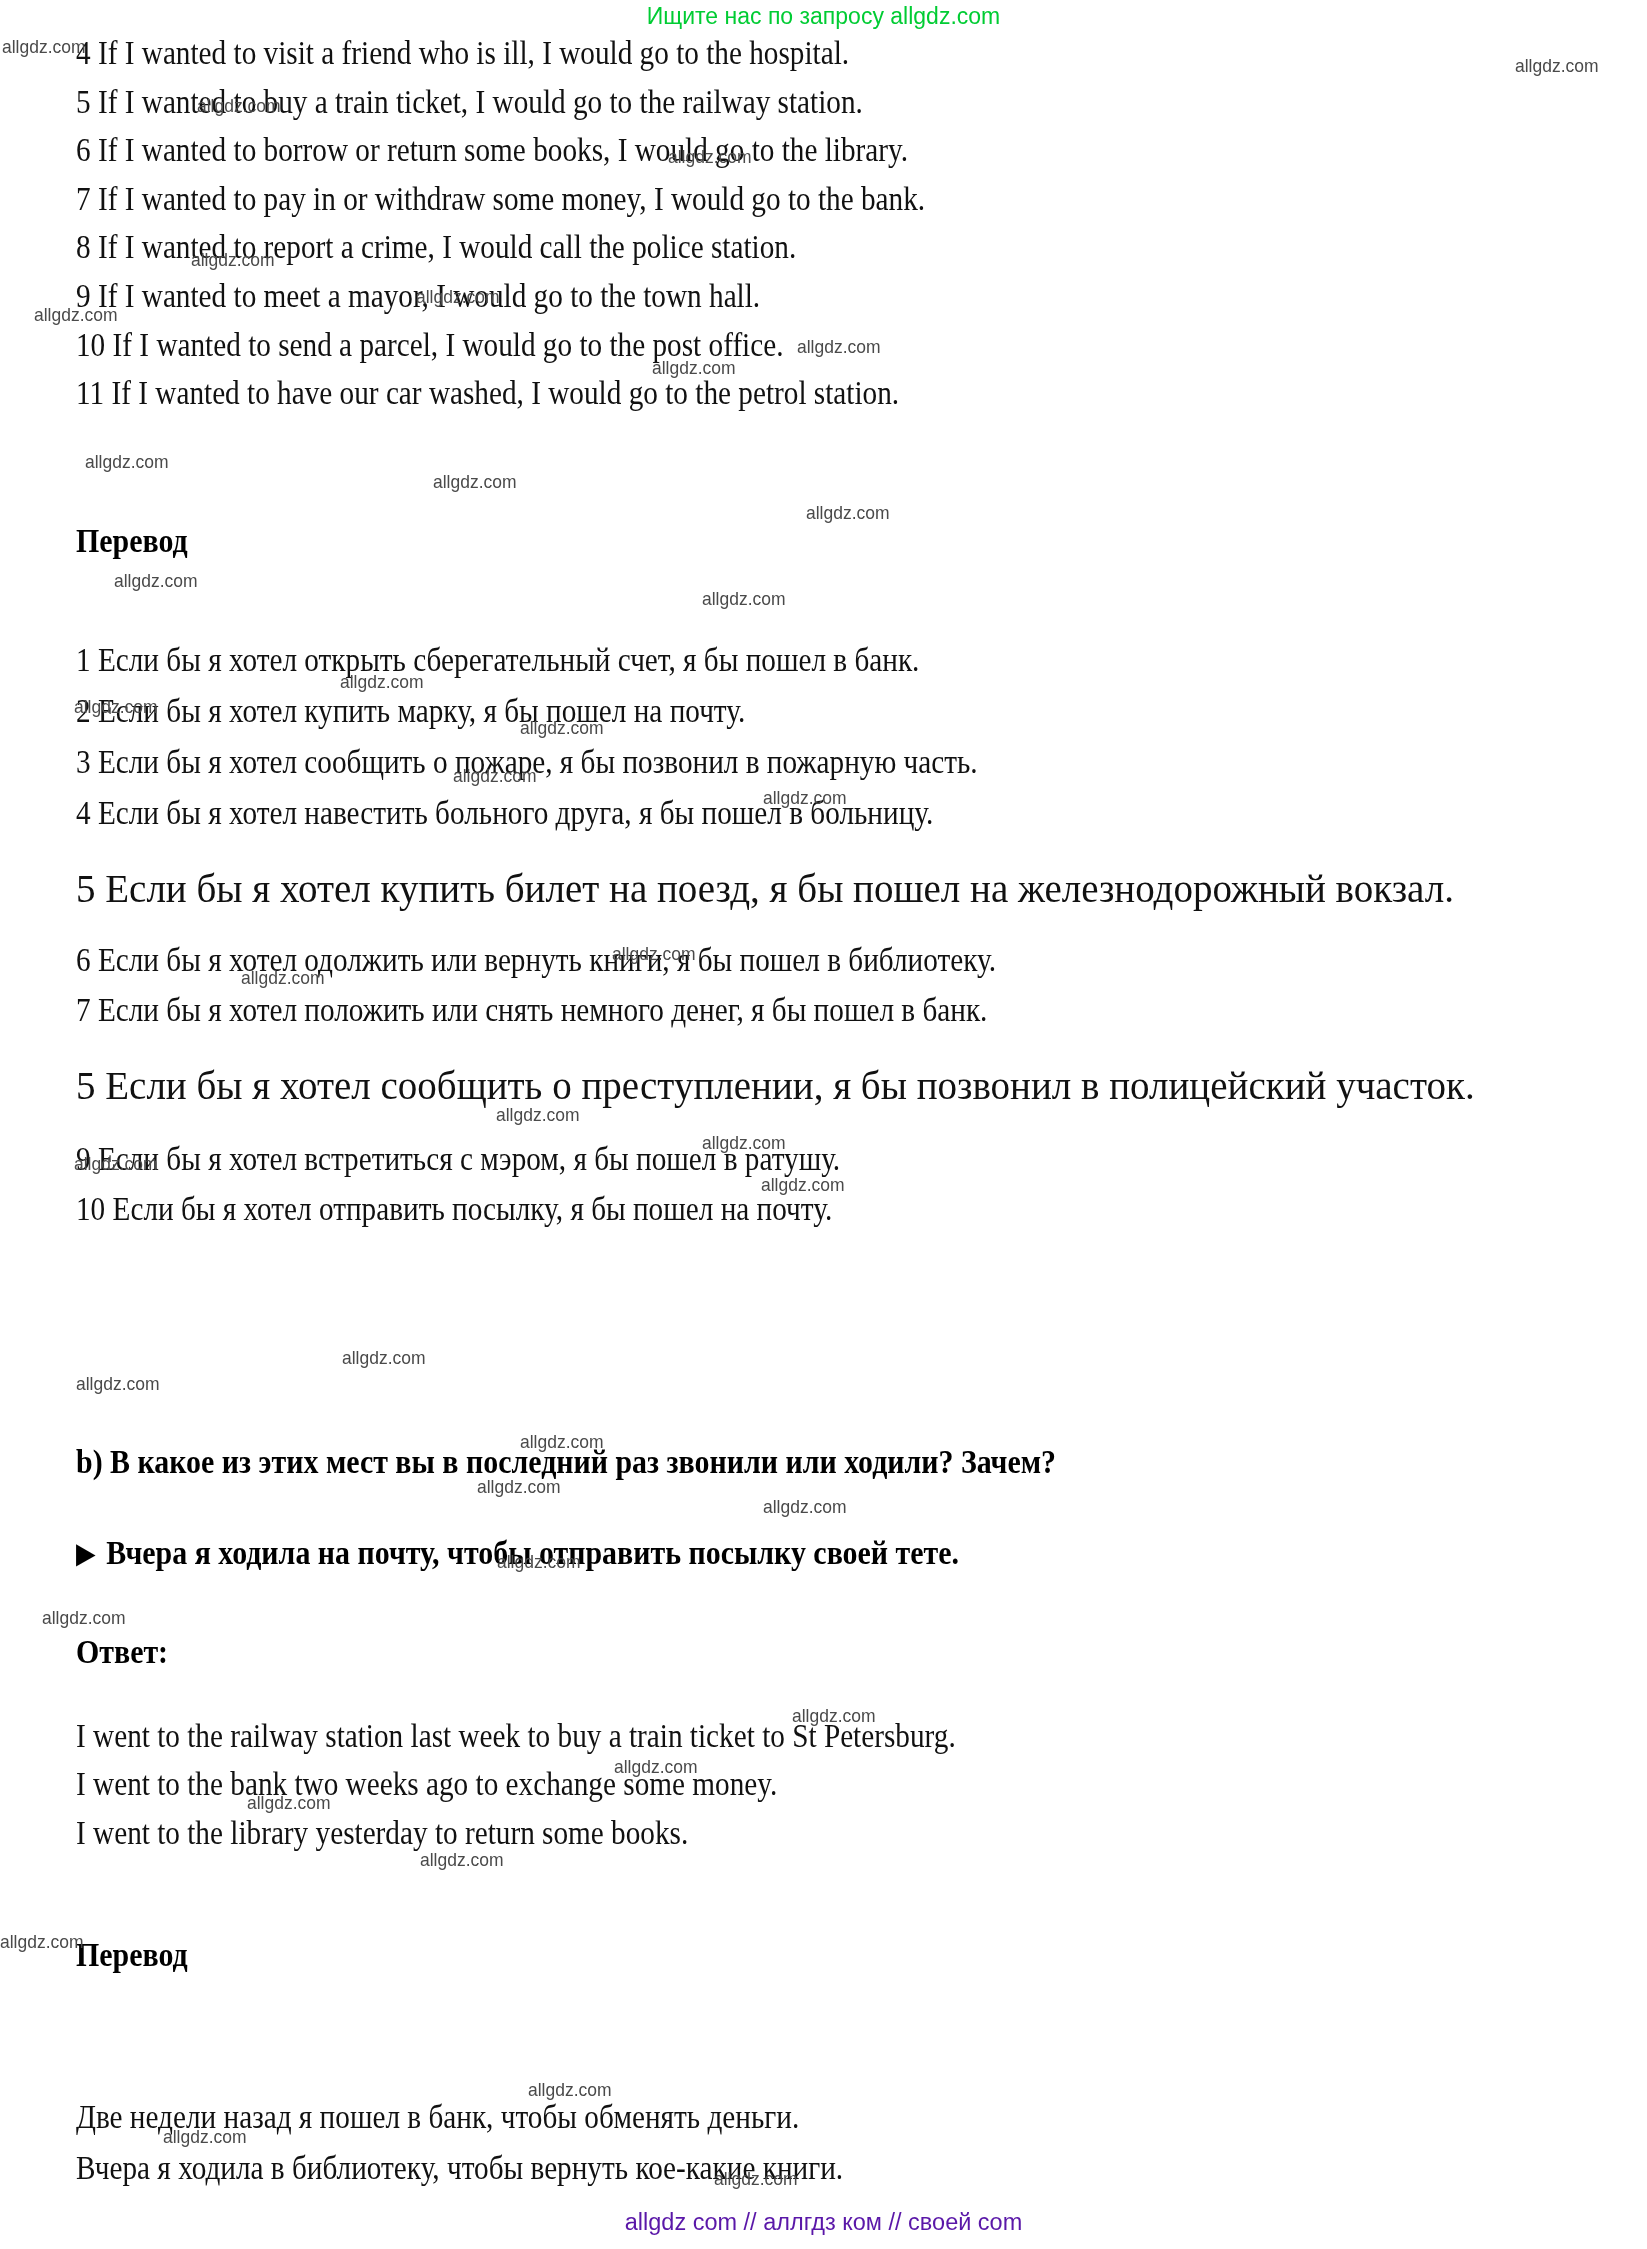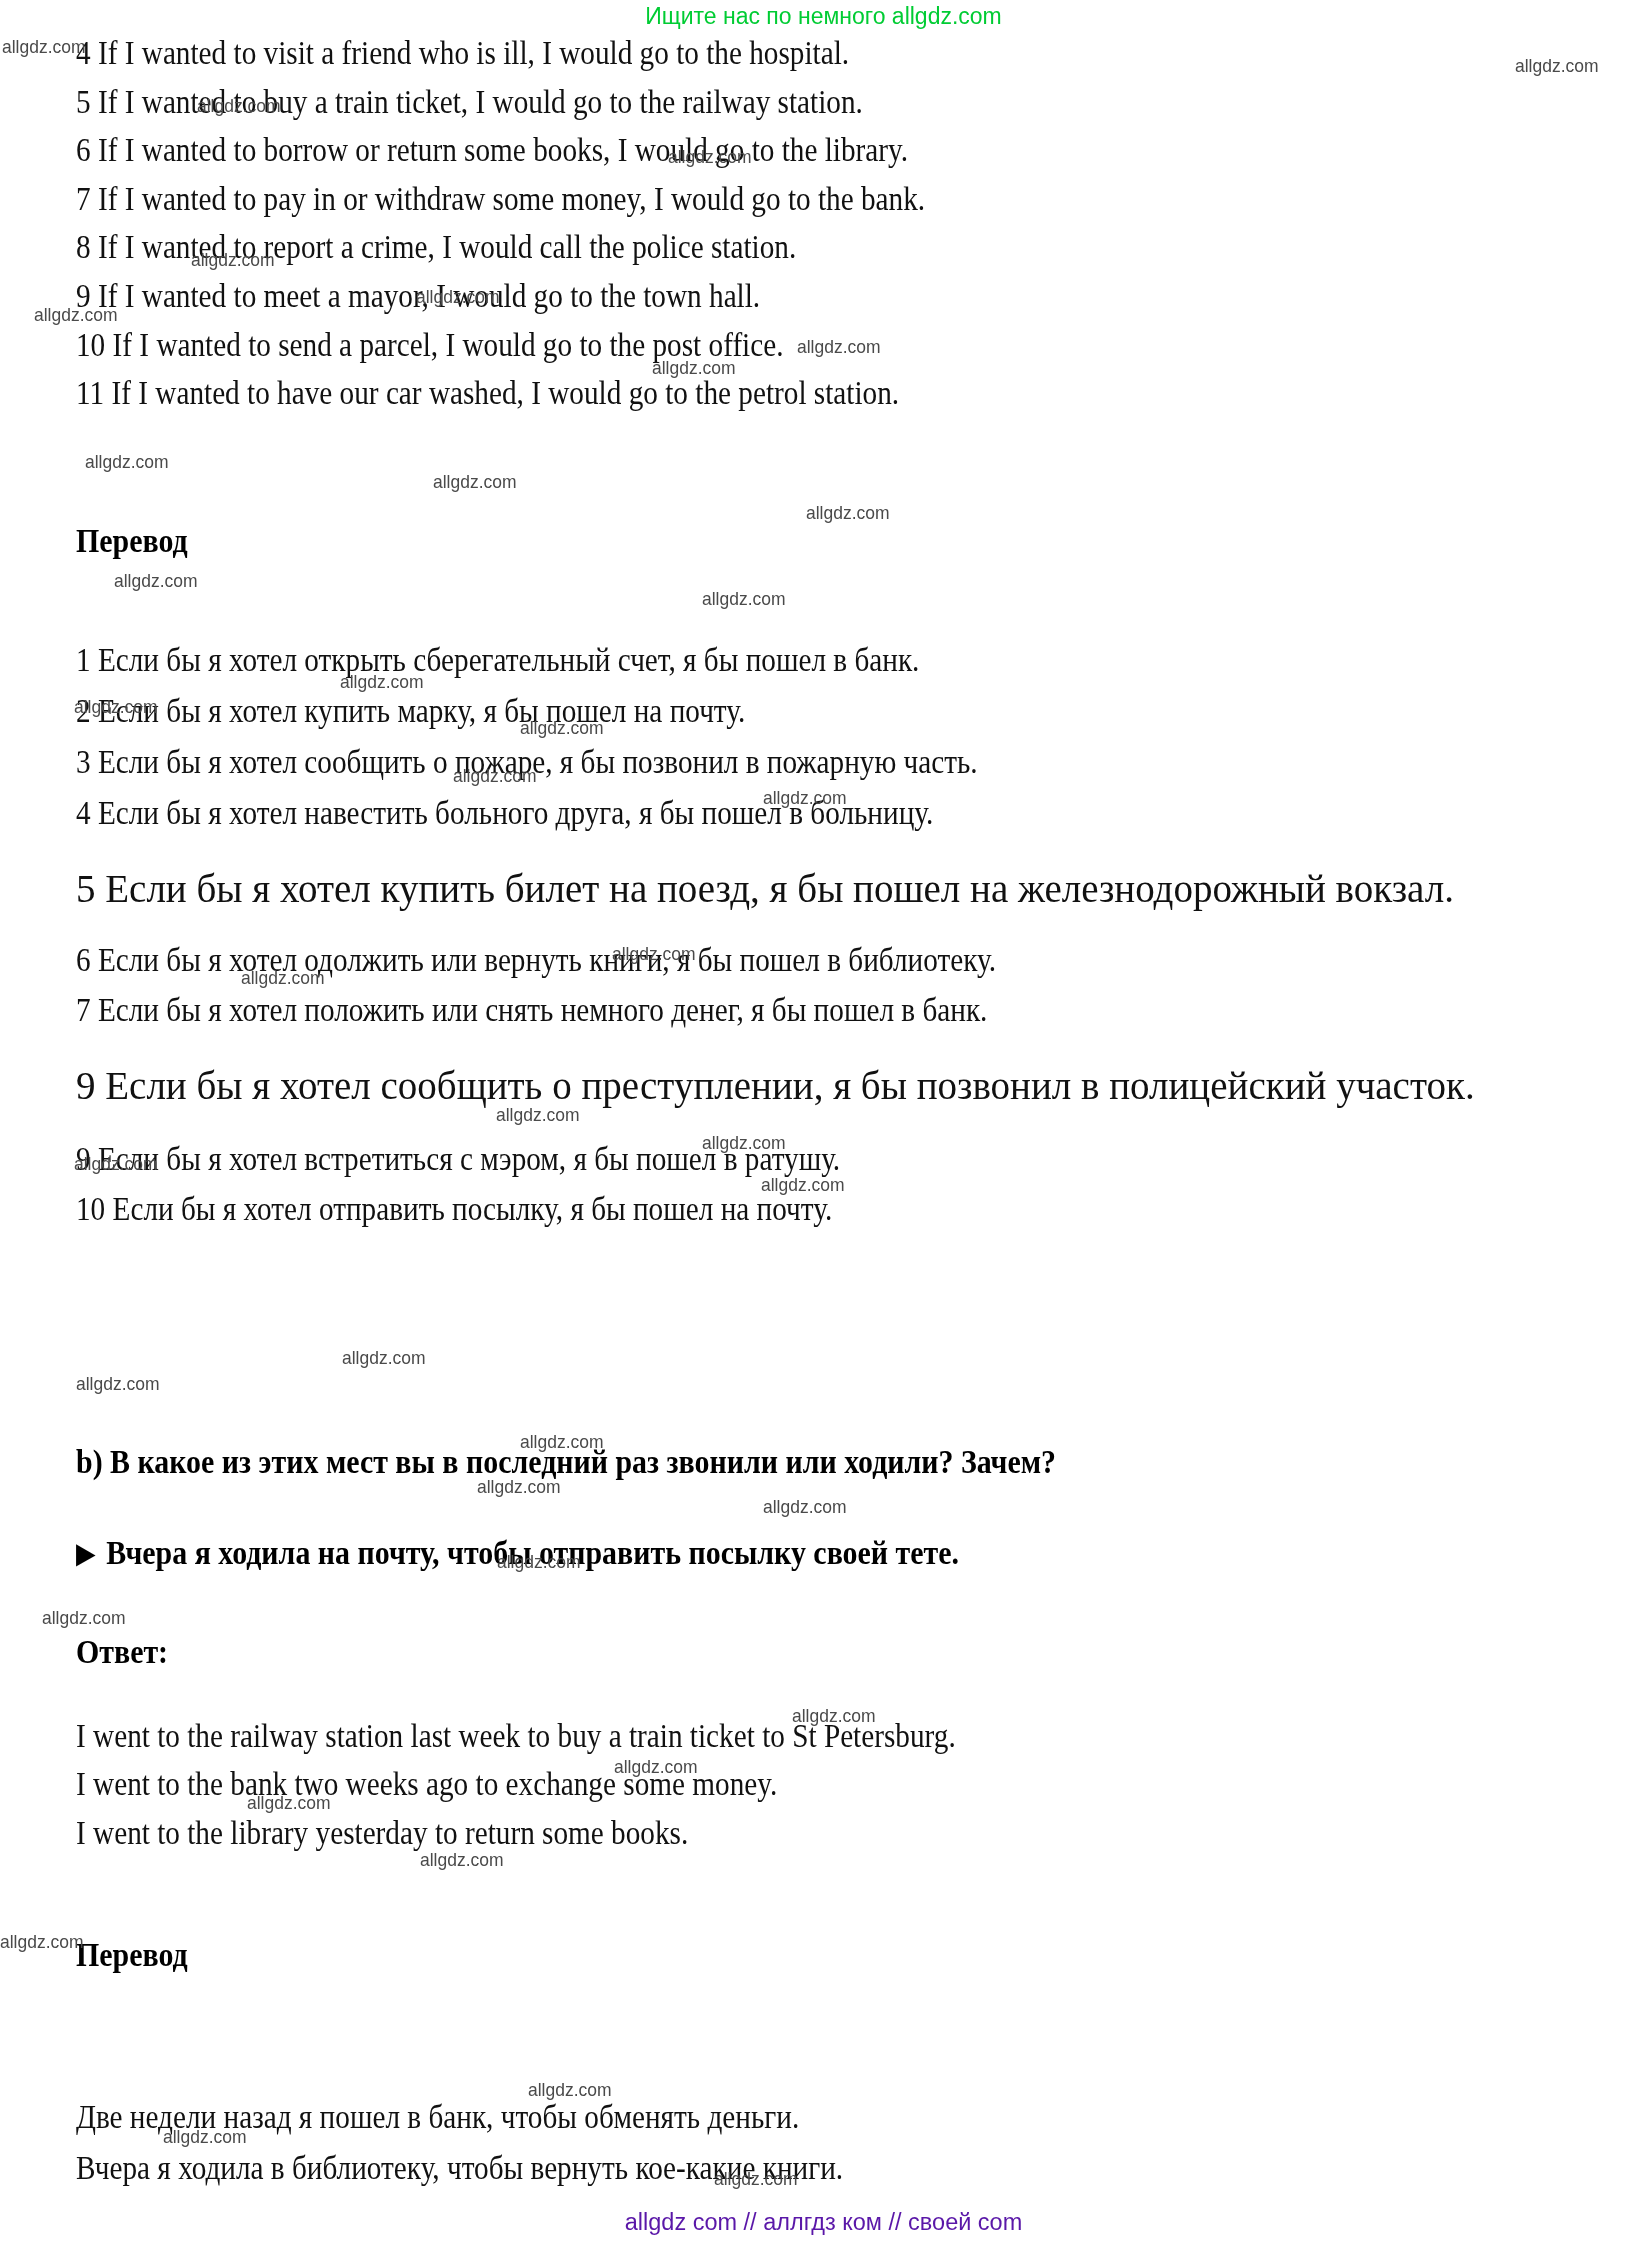--- a/index.html
+++ b/index.html
@@ -117,21 +117,21 @@
     transform: scaleX(0.92);
     transform-origin: left center;
     user-select: none;
   }
 </style>
 </head>
 <body>
 
 <div id="page">
 
-  <div class="promo-banner">Ищите нас по немного allgdz.com</div>
+  <div class="promo-banner">Ищите нас по запросу allgdz.com</div>
 
   <div class="line" style="left:76px; top:35px;">4 If I wanted to visit a friend who is ill, I would go to the hospital.</div>
   <div class="line" style="left:76px; top:84px;">5 If I wanted to buy a train ticket, I would go to the railway station.</div>
   <div class="line" style="left:76px; top:132px;">6 If I wanted to borrow or return some books, I would go to the library.</div>
   <div class="line" style="left:76px; top:181px;">7 If I wanted to pay in or withdraw some money, I would go to the bank.</div>
   <div class="line" style="left:76px; top:229px;">8 If I wanted to report a crime, I would call the police station.</div>
   <div class="line" style="left:76px; top:278px;">9 If I wanted to meet a mayor, I would go to the town hall.</div>
   <div class="line" style="left:76px; top:327px;">10 If I wanted to send a parcel, I would go to the post office.</div>
   <div class="line" style="left:76px; top:375px;">11 If I wanted to have our car washed, I would go to the petrol station.</div>
 
@@ -143,21 +143,21 @@
   <div class="line" style="left:76px; top:795px;">4 Если бы я хотел навестить больного друга, я бы пошел в больницу.</div>
 
   <div class="para" style="left:20px; top:858px; width:1602px; text-indent:56px;">
     <span>5 Если бы я хотел купить билет на поезд, я бы пошел на железнодорожный вокзал.</span>
   </div>
 
   <div class="line" style="left:76px; top:942px;">6 Если бы я хотел одолжить или вернуть книги, я бы пошел в библиотеку.</div>
   <div class="line" style="left:76px; top:992px;">7 Если бы я хотел положить или снять немного денег, я бы пошел в банк.</div>
 
   <div class="para" style="left:20px; top:1055px; width:1602px; text-indent:56px;">
-    <span>9 Если бы я хотел сообщить о преступлении, я бы позвонил в полицейский участок.</span>
+    <span>5 Если бы я хотел сообщить о преступлении, я бы позвонил в полицейский участок.</span>
   </div>
 
   <div class="line" style="left:76px; top:1141px;">9 Если бы я хотел встретиться с мэром, я бы пошел в ратушу.</div>
   <div class="line" style="left:76px; top:1191px;">10 Если бы я хотел отправить посылку, я бы пошел на почту.</div>
 
 
   <div class="qline" style="left:76px; top:1443px;">b) В какое из этих мест вы в последний раз звонили или ходили? Зачем?</div>
 
   <div class="example-line" style="left:76px; top:1534px;">
     <span class="bullet-arrow">▶</span><span>Вчера я ходила на почту, чтобы отправить посылку своей тете.</span>

